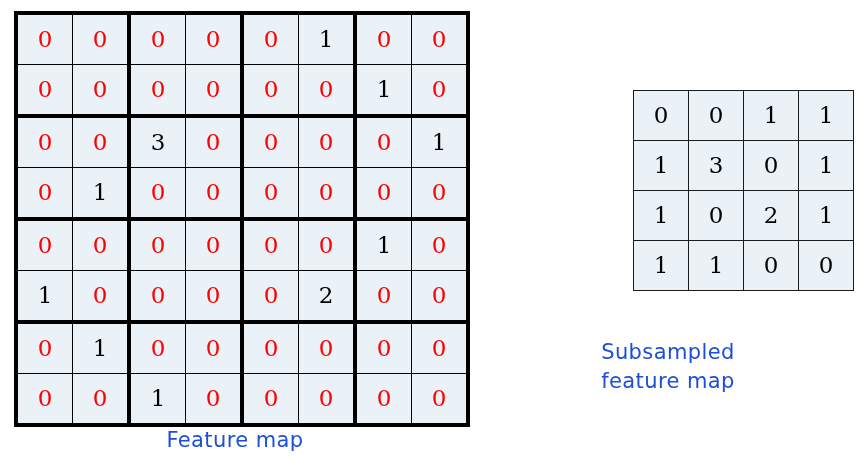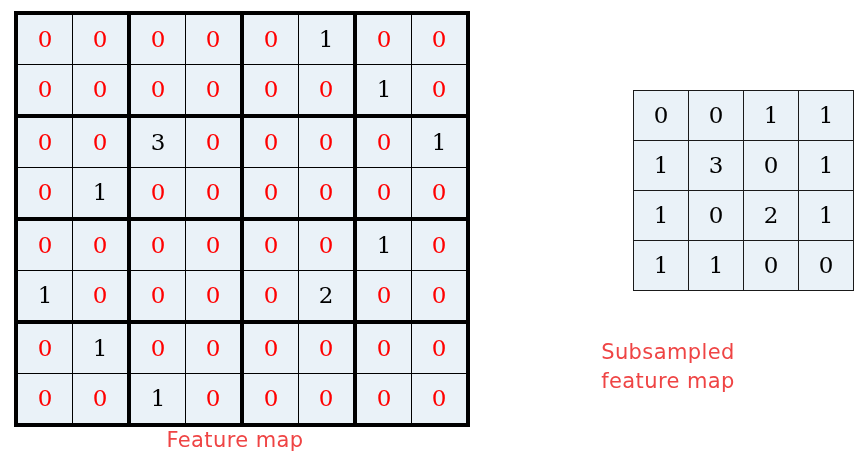--- a/index.html
+++ b/index.html
@@ -85,21 +85,21 @@
     font-family: "DejaVu Serif", serif;
     font-size: 23px;
     line-height: 1;
     padding: 0;
     border: 1px solid #1a1a1a;
   }
 
   
   .caption {
     position: absolute;
-    color: #ef4444;
+    color: #1d4ed8;
     font-family: "DejaVu Sans", sans-serif;
     font-size: 21px;
     letter-spacing: 0.4px;
     white-space: nowrap;
     text-align: center;
   }
   #feature-map-caption {
     left: 0px;
     top: 428px;
     width: 470px;

